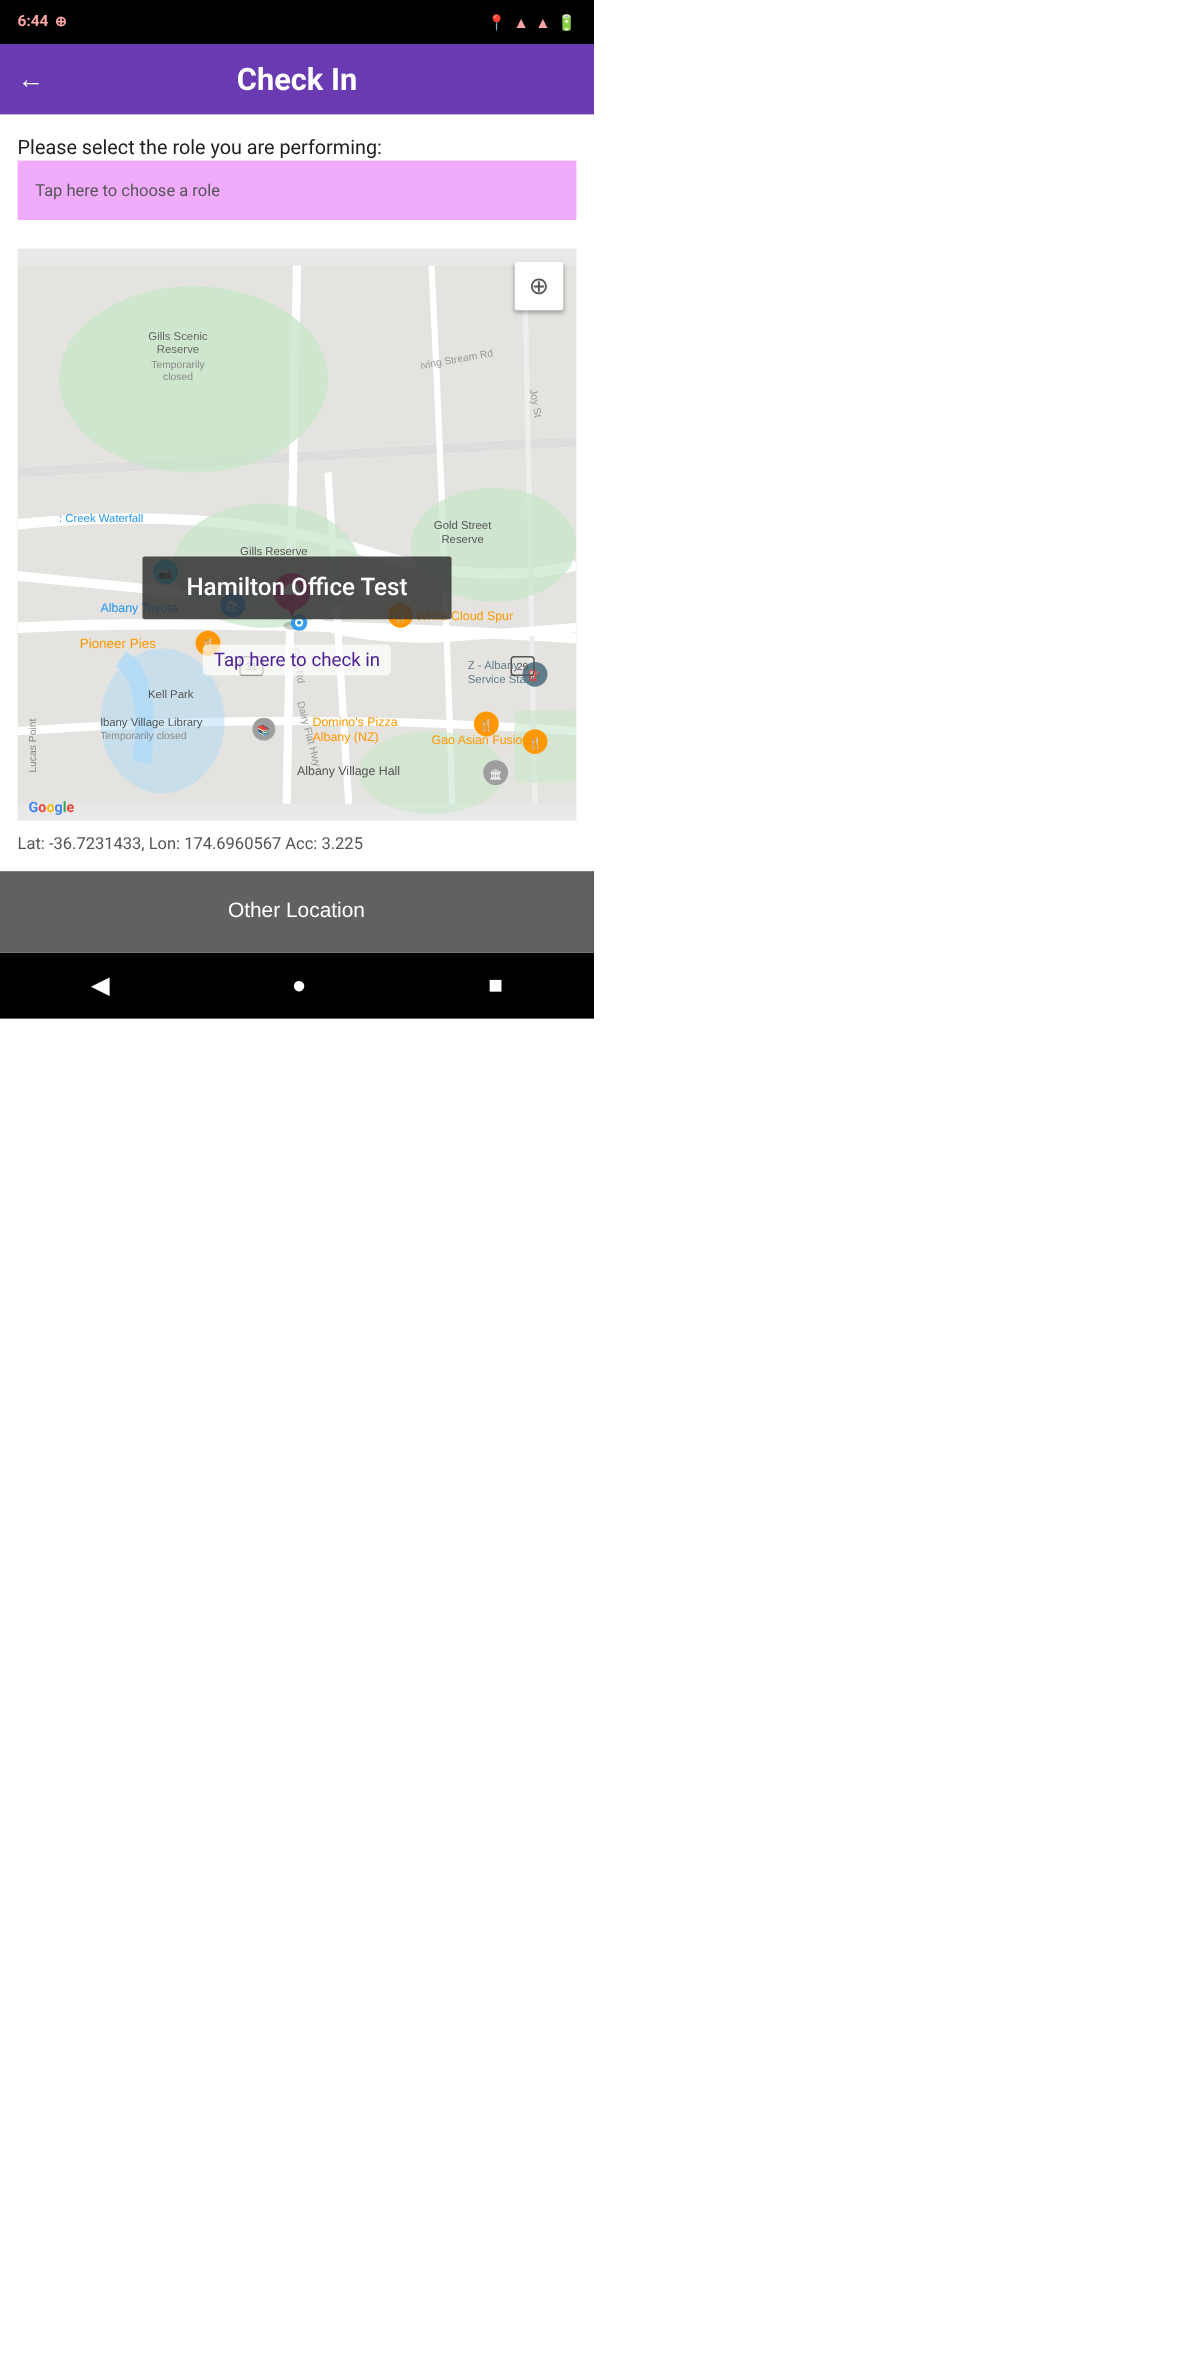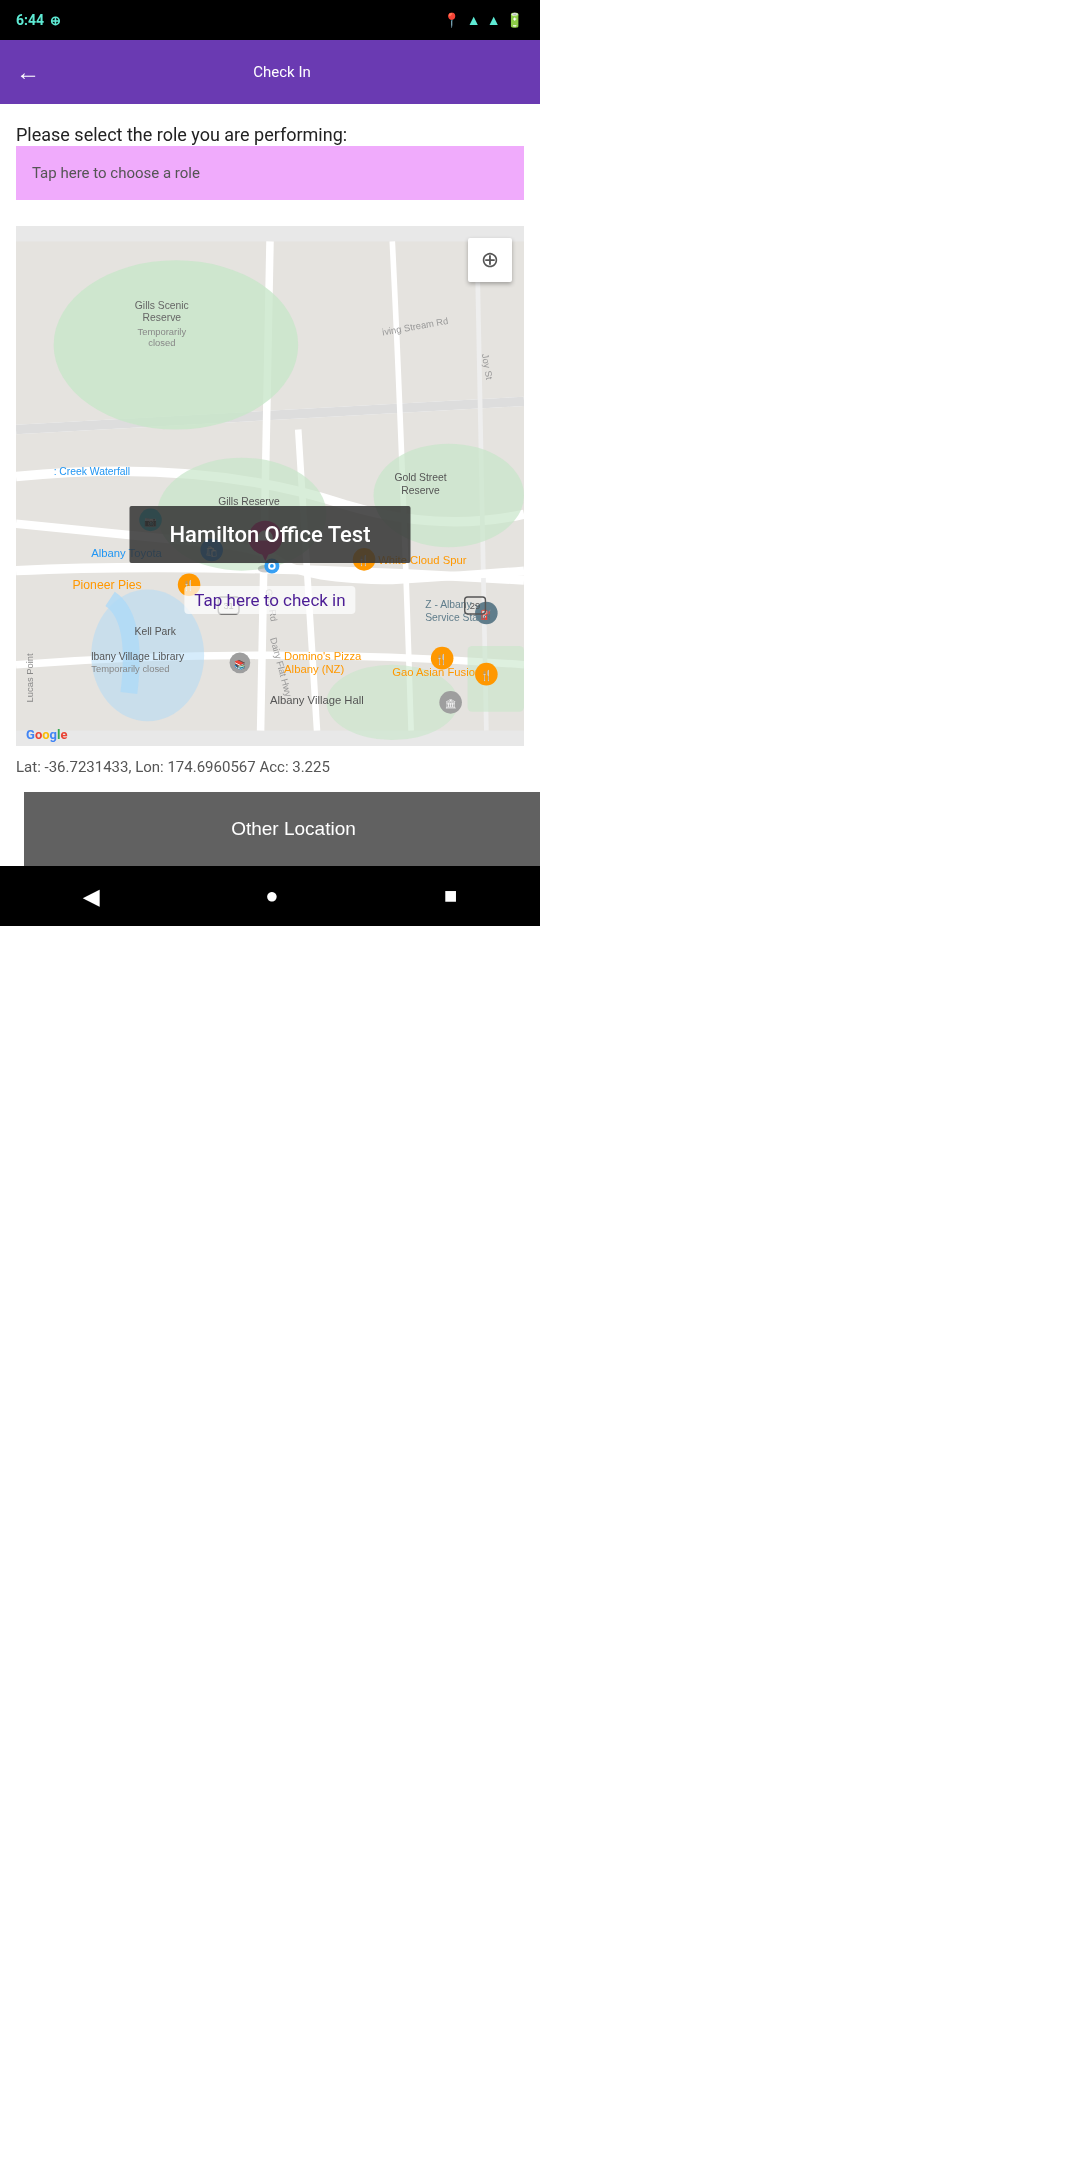--- a/index.html
+++ b/index.html
@@ -8,21 +8,21 @@
       width: 540px;
       min-height: 1080px;
       font-family: 'Roboto', Arial, sans-serif;
       background: #fff;
       overflow-x: hidden;
     }
 
     
     .status-bar {
       background: #000;
-      color: #5eead4;
+      color: #fca5a5;
       display: flex;
       align-items: center;
       justify-content: space-between;
       padding: 0 16px;
       height: 40px;
       font-size: 14px;
       font-weight: bold;
     }
     .status-left { display: flex; align-items: center; gap: 6px; }
     .status-right { display: flex; align-items: center; gap: 6px; }
@@ -40,23 +40,22 @@
     .header-back {
       font-size: 24px;
       color: #fff;
       cursor: pointer;
       margin-right: 16px;
     }
     .header-title {
       position: absolute;
       left: 50%;
       transform: translateX(-50%);
-      font-size: 15px;
-      font-weight: 400;
-      margin-left: 12px;
+      font-size: 28px;
+      font-weight: 700;
     }
 
     
     .content { padding: 20px 16px 0 16px; }
 
     .role-label {
       font-size: 18px;
       color: #222;
       margin-bottom: 1px;
     }
@@ -146,21 +145,20 @@
       text-align: left;
       font-size: 15px;
       color: #555;
       padding: 12px 0 16px 0;
     }
 
     
     .bottom-buttons {
       display: flex;
       width: 100%;
-      margin-left: 24px;
     }
     .btn-other-location, .btn-refresh {
       flex: 1;
       padding: 26px 0;
       font-size: 19px;
       color: #fff;
       background: #616161;
       border: none;
       cursor: pointer;
       text-align: center;

